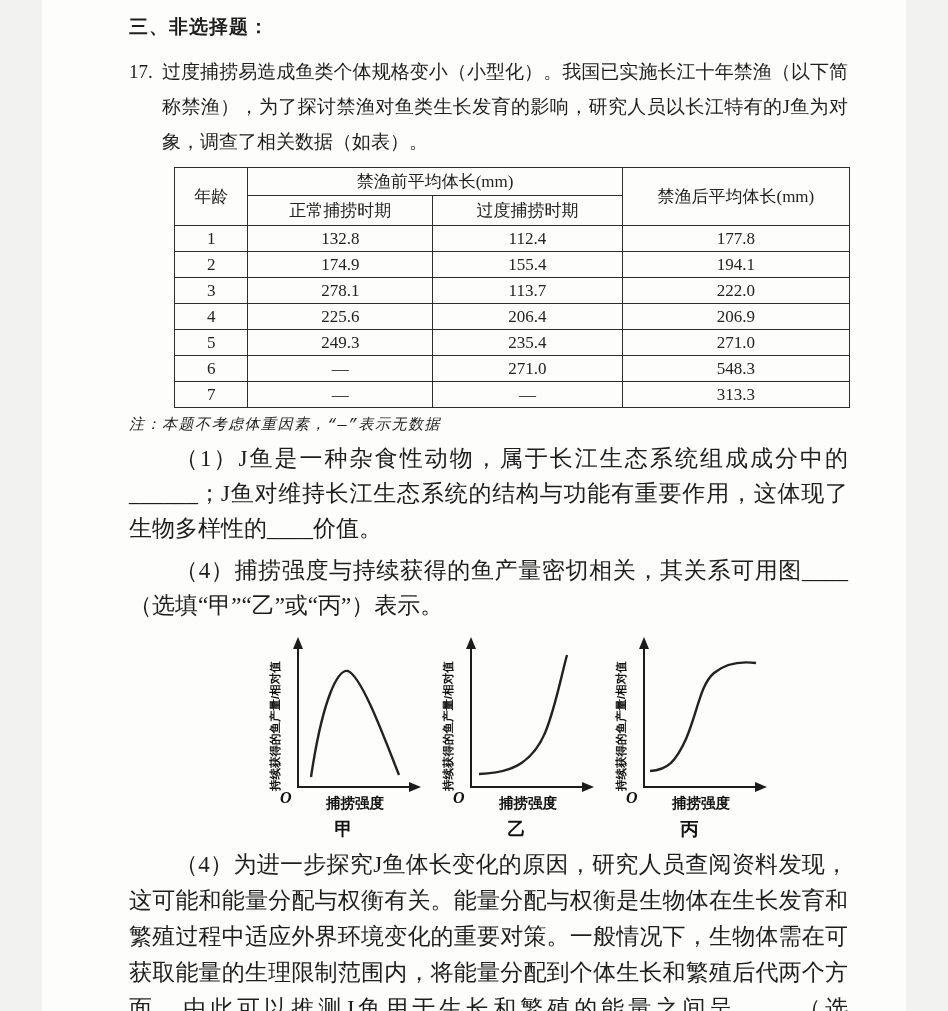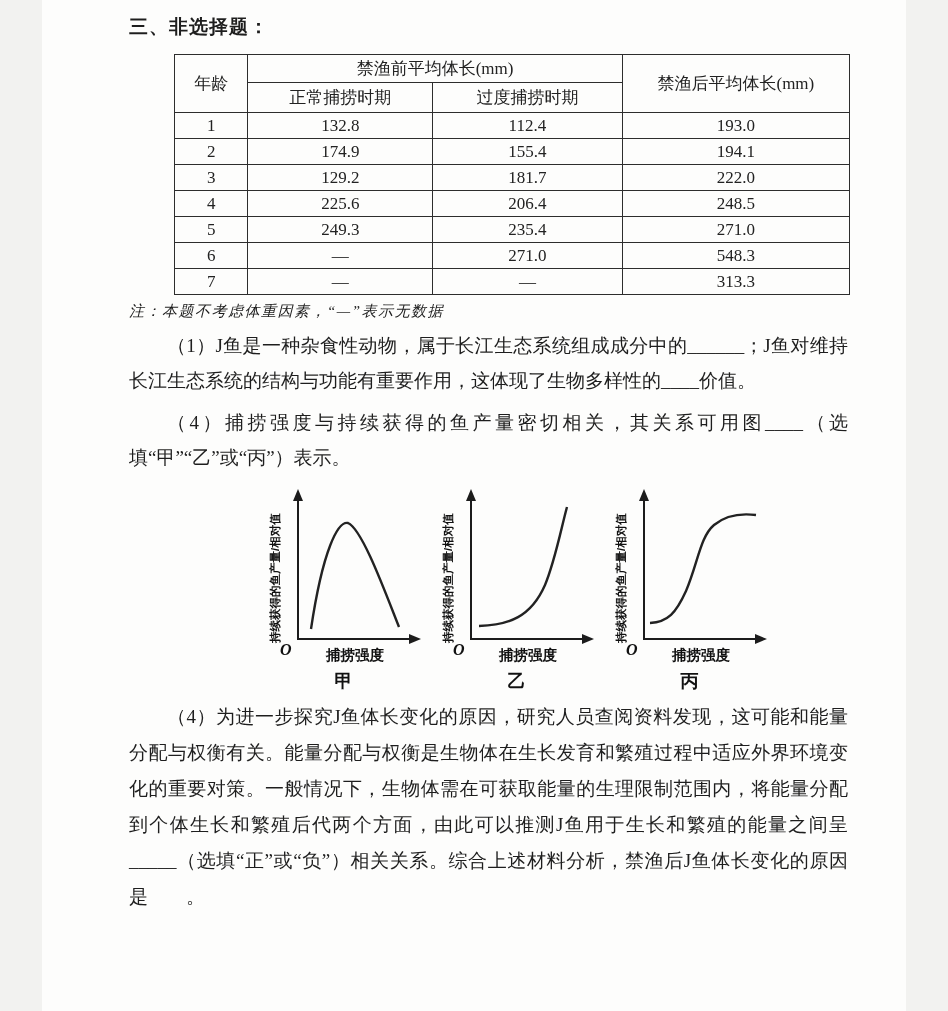--- a/index.html
+++ b/index.html
@@ -23,25 +23,25 @@
     border:1.2px solid #2d2d2d;padding:0;font-weight:normal;
   }
   table.data thead tr:first-child th{height:27px;}
   table.data thead tr:last-child th{height:29px;margin-top:23px;}
   table.data tbody td{height:25px;}
   table.data .colw-age{width:73px;}
   table.data .colw-n{width:185px;}
   table.data .colw-o{width:190px;}
   table.data .colw-a{width:228px;}
   .note{
-    font-style:italic;font-size:15px;margin:7px 0 0 0;letter-spacing:1.5px;color:#1c1c1c;
+    font-style:italic;font-size:15px;margin:7px 0 0 0;letter-spacing:1.5px;color:#1c1c1c;font-family:Liberation Mono, monospace;
   }
   .answer-intro{font-size:19px;margin:12px 0 0 33px;}
   p.q{
-    font-size:19px;line-height:35px;margin:7px 0 0 0;
+    font-size:23px;line-height:35px;margin:7px 0 0 0;
     text-indent:2em;text-align:justify;
   }
   p.q4{line-height:36px;margin-top:6px;}
   .figures{display:flex;gap:10px;margin:8px 0 2px 133px;}
   .figure{width:163px;}
   .figure svg{display:block;}
   .fig-caption{
     text-align:center;font-family:"Liberation Sans","DejaVu Sans",sans-serif;
     font-weight:bold;font-size:18px;margin-top:0px;color:#111;
   }
@@ -52,57 +52,61 @@
     font-family:"Liberation Serif","DejaVu Serif",serif;font-style:italic;font-weight:bold;fill:#111;
   }
 </style>
 </head>
 <body>
 
 <div class="page">
 
   <div class="section-heading">三、非选择题：</div>
 
+  <div class="q17">
+    <span class="qnum">17.</span>
+    <span class="qtext">过度捕捞易造成鱼类个体规格变小（小型化）。我国已实施长江十年禁渔（以下简称禁渔），为了探讨禁渔对鱼类生长发育的影响，研究人员以长江特有的J鱼为对象，调查了相关数据（如表）。</span>
+  </div>
 
   <table class="data">
     <thead>
       <tr>
         <th rowspan="2" class="colw-age">年龄</th>
         <th colspan="2">禁渔前平均体长(mm)</th>
         <th rowspan="2" class="colw-a">禁渔后平均体长(mm)</th>
       </tr>
       <tr>
         <th class="colw-n">正常捕捞时期</th>
         <th class="colw-o">过度捕捞时期</th>
       </tr>
     </thead>
     <tbody>
       <tr>
         <td>1</td>
         <td>132.8</td>
         <td>112.4</td>
-        <td>193.0</td>
+        <td>177.8</td>
       </tr>
       <tr>
         <td>2</td>
         <td>174.9</td>
         <td>155.4</td>
         <td>194.1</td>
       </tr>
       <tr>
         <td>3</td>
-        <td>129.2</td>
-        <td>181.7</td>
+        <td>278.1</td>
+        <td>113.7</td>
         <td>222.0</td>
       </tr>
       <tr>
         <td>4</td>
         <td>225.6</td>
         <td>206.4</td>
-        <td>248.5</td>
+        <td>206.9</td>
       </tr>
       <tr>
         <td>5</td>
         <td>249.3</td>
         <td>235.4</td>
         <td>271.0</td>
       </tr>
       <tr>
         <td>6</td>
         <td>—</td>

